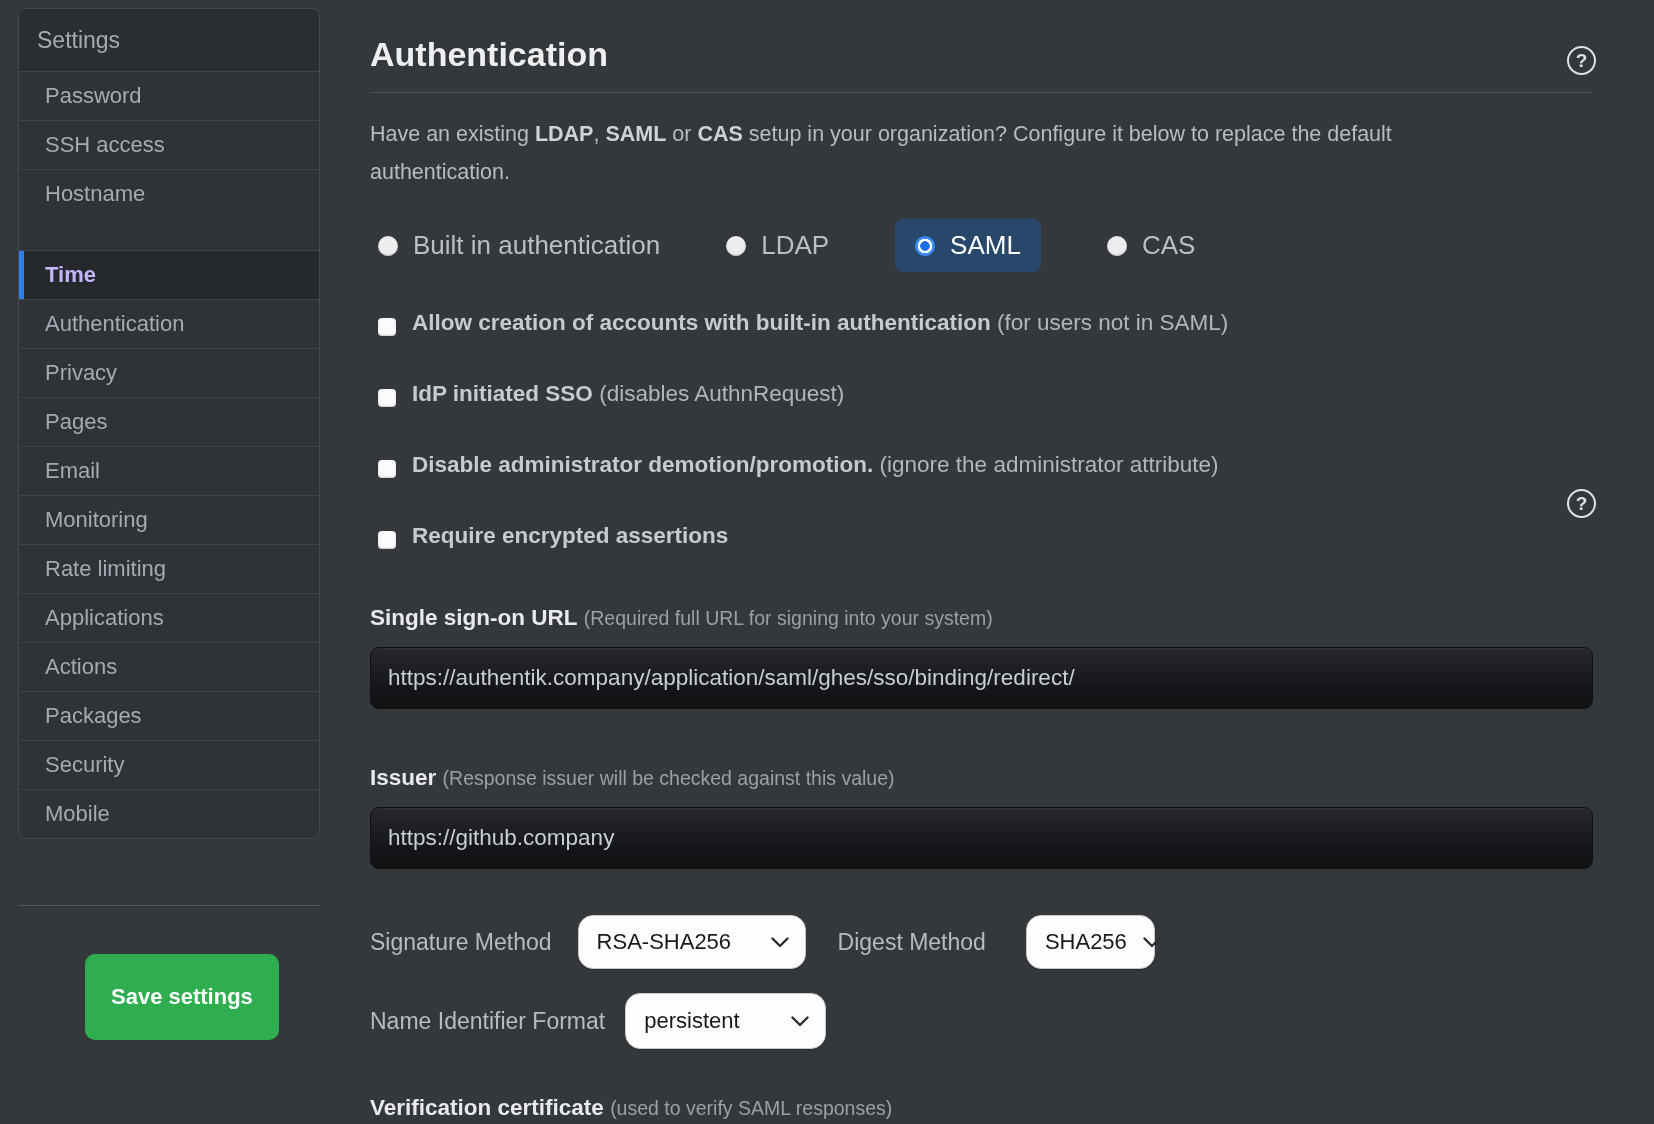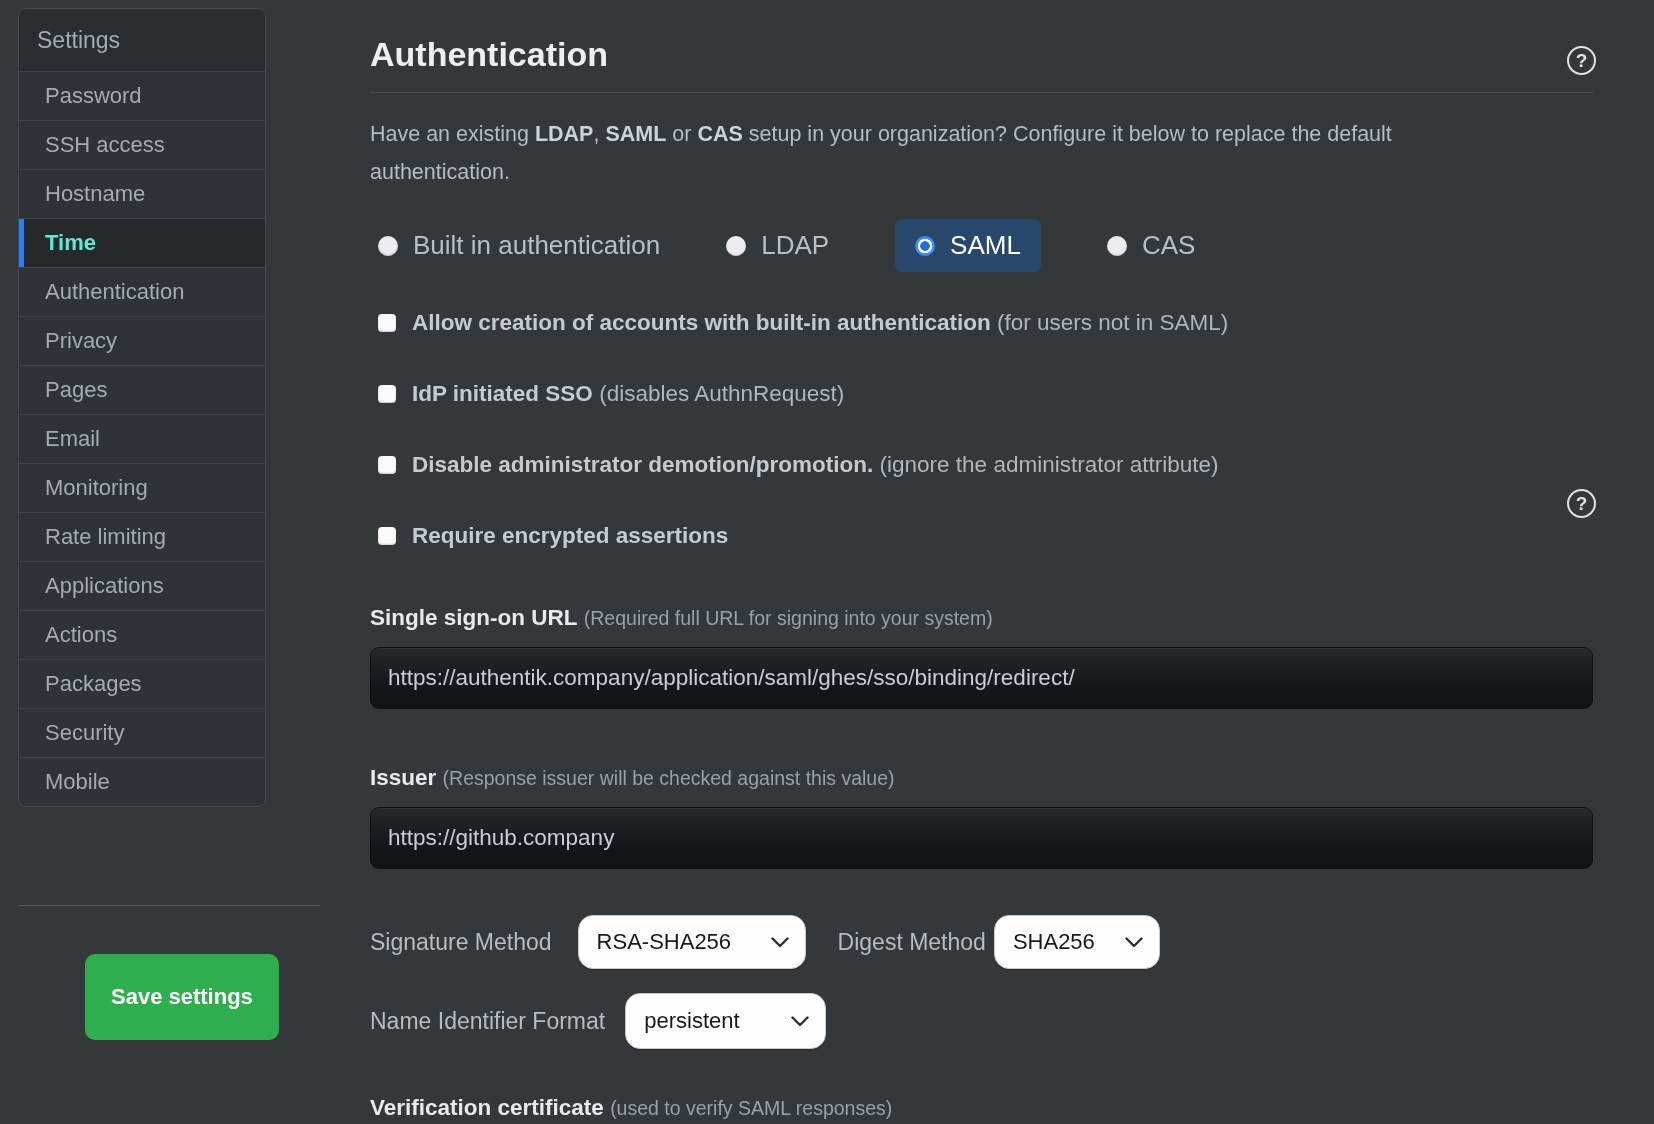--- a/index.html
+++ b/index.html
@@ -7,42 +7,42 @@
   body {
     background:#35383b;
     font-family:"Liberation Sans","DejaVu Sans",sans-serif;
     color:#b6bcc2;
     overflow:hidden;
     position:relative;
   }
 
   
   .sidebar {
-    position:absolute; left:18px; top:8px; width:248px;
+    position:absolute; left:18px; top:8px; width:302px;
     background:#2f3236;
     border:1px solid #46484c;
     border-radius:8px;
     overflow:hidden;
   }
   .sidebar-header {
     height:62px; display:flex; align-items:center;
     padding-left:18px;
     background:#2b2e31;
     color:#a6abb1; font-size:23px;
   }
   .side-item {
     height:49px; display:flex; align-items:center;
     padding-left:26px;
     border-top:1px solid #404347;
     color:#a6abb1; font-size:22px;
     cursor:pointer;
     position:relative;
   }
   .side-item.active {
-    background:#26292c; color:#5eead4; font-weight:bold;
+    background:#26292c; color:#c4b5fd; font-weight:bold;margin-top:32px;
   }
   .side-item.active::before {
     content:""; position:absolute; left:0; top:0; bottom:0; width:5px;
     background:#2d7ff0;
   }
   .sidebar-divider {
     position:absolute; left:18px; top:905px; width:302px; height:1px;
     background:#53565a;
   }
   .save-btn {
@@ -109,21 +109,21 @@
     flex:0 0 auto;
   }
   .radio-dot.on {
     background:radial-gradient(circle, #1f6fe8 0 4.5px, #ffffff 5px 7px, #3b8bff 7.5px);
     box-shadow:none;
   }
 
   
   .checkbox-list { margin-top:38px; margin-left:8px; }
   .checkbox-row {
-    display:flex; align-items:center; gap:16px;
+    display:flex; align-items:flex-end; gap:16px;
     margin-bottom:45px;
     font-size:22.5px; color:#b0b6bc;
     cursor:pointer;
   }
   .checkbox-row b { color:#c6cbd1; }
   .checkbox-box {
     width:18px; height:18px; border-radius:4px;
     background:#fbfbfd;
     box-shadow:inset 0 -1px 2px rgba(0,0,0,0.2);
     flex:0 0 auto;
@@ -256,21 +256,21 @@
 
   <div class="methods-row">
     <span class="inline-label">Signature Method</span>
     <div class="select-box" style="margin-left:26px; width:228px;">
       <span>RSA-SHA256</span>
       <svg width="18" height="11" viewBox="0 0 18 11">
           <path d="M1.5 1.5 L9 9 L16.5 1.5" stroke="#2b2d30" stroke-width="2.4" fill="none" stroke-linecap="round" stroke-linejoin="round"></path>
         </svg>
     </div>
     <span class="inline-label" style="margin-left:32px;">Digest Method</span>
-    <div class="select-box" style="margin-left:8px; width:166px;">
+    <div class="select-box" style="margin-left:40px; width:129px;">
       <span>SHA256</span>
       <svg width="18" height="11" viewBox="0 0 18 11">
           <path d="M1.5 1.5 L9 9 L16.5 1.5" stroke="#2b2d30" stroke-width="2.4" fill="none" stroke-linecap="round" stroke-linejoin="round"></path>
         </svg>
     </div>
   </div>
 
   <div class="nameid-row">
     <span class="inline-label">Name Identifier Format</span>
     <div class="select-box" style="margin-left:20px; width:201px; height:56px;">

